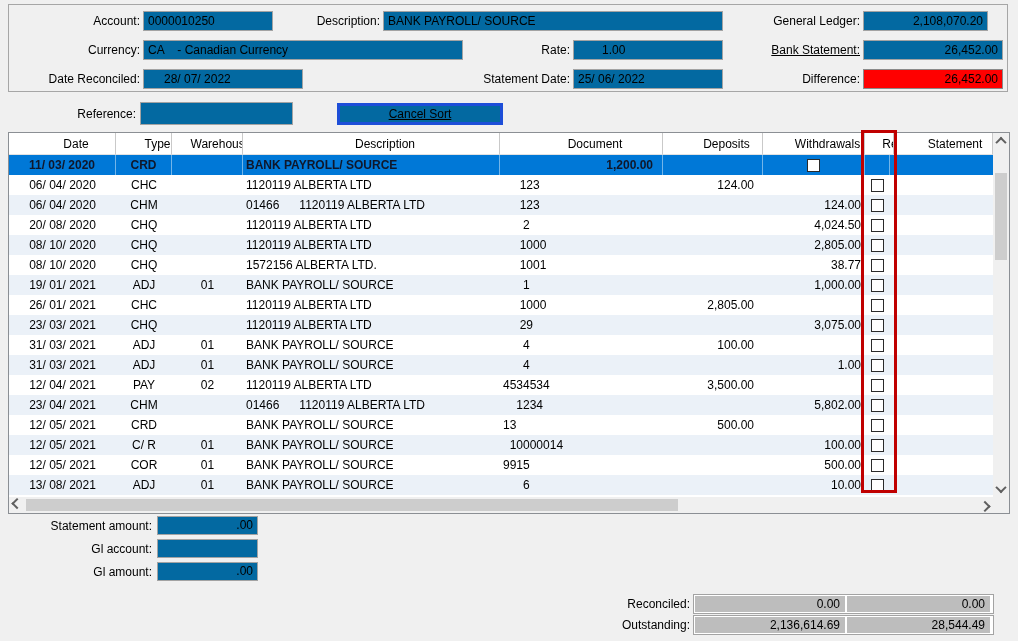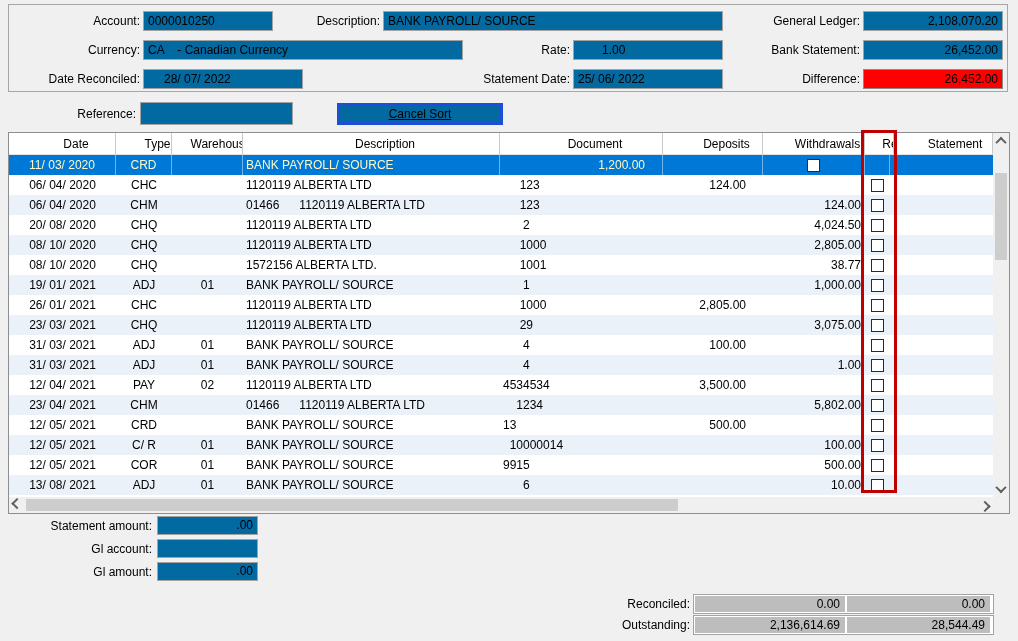--- a/index.html
+++ b/index.html
@@ -24,26 +24,26 @@
 
   
   #grid{position:absolute;left:8px;top:132px;width:1002px;height:382px;border:1px solid #8b8f94;background:#fff;box-sizing:border-box;}
   .ghead{position:absolute;left:0;top:0;width:984px;height:22px;display:grid;
          grid-template-columns:107px 56px 71px 257px 163px 100px 102px 25px 103px;background:#fff;}
   .ghead .hc{display:flex;align-items:center;justify-content:center;box-sizing:border-box;
              border-right:1px solid #c9c9c9;border-bottom:1px solid #e2e2e2;white-space:pre;overflow:hidden;padding-left:28px;}
   .gbody{position:absolute;left:0;top:22px;width:984px;height:342px;overflow:hidden;}
   .grow{display:grid;grid-template-columns:107px 56px 71px 257px 163px 100px 102px 25px 103px;height:20px;background:#fff;}
   .grow.alt{background:#ebf1f8;}
-  .grow.selected{background:#0078d7;color:#fef9c3;}
+  .grow.selected{background:#0078d7;color:#0f172a;font-weight:bold;}
   .grow.selected .cell{border-right:1px solid rgba(255,255,255,.45);}
   .cell{display:flex;align-items:center;white-space:pre;overflow:hidden;box-sizing:border-box;}
   .c-date,.c-type,.c-wh,.c-rec{justify-content:center;}
   .c-desc,.c-doc{padding-left:3px;}
-  .c-dep{justify-content:flex-end;padding-right:17px;}
+  .c-dep{justify-content:flex-end;padding-right:9px;}
   .c-wd{justify-content:flex-end;padding-right:4px;}
   .cb{width:13px;height:13px;background:#fff;border:1px solid #2a2a2a;box-sizing:border-box;}
 
   
   .vsb{position:absolute;right:0;top:0;width:16px;height:364px;background:#f0f0f0;}
   .hsb{position:absolute;left:0;bottom:0;width:984px;height:16px;background:#f0f0f0;}
   .corner{position:absolute;right:0;bottom:0;width:16px;height:16px;background:#f0f0f0;}
   .sbarrow{position:absolute;width:16px;height:16px;display:flex;align-items:center;justify-content:center;}
   .chev{width:6px;height:6px;border-left:2px solid #5f5f5f;border-top:2px solid #5f5f5f;}
   .chev.up{transform:rotate(45deg) translate(1px,1px);}
@@ -67,29 +67,29 @@
 
 <div class="groupbox"></div>
 
 <div class="lbl" style="left:40px;top:11px;width:100px;">Account:</div>
 <div class="tb" style="left:143px;top:11px;width:130px;">0000010250</div>
 
 <div class="lbl" style="left:290px;top:11px;width:90px;">Description:</div>
 <div class="tb" style="left:383px;top:11px;width:340px;">BANK PAYROLL/ SOURCE</div>
 
 <div class="lbl" style="left:750px;top:11px;width:110px;">General Ledger:</div>
-<div class="tb right" style="left:863px;top:11px;width:140px;">2,108,070.20</div>
+<div class="tb right" style="left:863px;top:11px;width:125px;">2,108,070.20</div>
 
 <div class="lbl" style="left:40px;top:40px;width:100px;">Currency:</div>
 <div class="tb" style="left:143px;top:40px;width:320px;">CA    - Canadian Currency</div>
 
 <div class="lbl" style="left:510px;top:40px;width:60px;">Rate:</div>
 <div class="tb padL" style="left:573px;top:40px;width:150px;">1.00</div>
 
-<div class="lbl" style="left:750px;top:40px;width:110px;">Bank Statement:</div>
+<div class="lbl" style="left:750px;top:40px;width:110px;text-decoration:underline;">Bank Statement:</div>
 <div class="tb right" style="left:863px;top:40px;width:140px;">26,452.00</div>
 
 <div class="lbl" style="left:30px;top:69px;width:110px;">Date Reconciled:</div>
 <div class="tb" style="left:143px;top:69px;width:160px;padding-left:20px;">28/ 07/ 2022</div>
 
 <div class="lbl" style="left:480px;top:69px;width:90px;">Statement Date:</div>
 <div class="tb" style="left:573px;top:69px;width:150px;">25/ 06/ 2022</div>
 
 <div class="lbl" style="left:750px;top:69px;width:110px;">Difference:</div>
 <div class="tb red" id="difference-field" style="left: 863px; top: 69px; width: 140px; background: rgb(255, 0, 0);">26,452.00</div>

